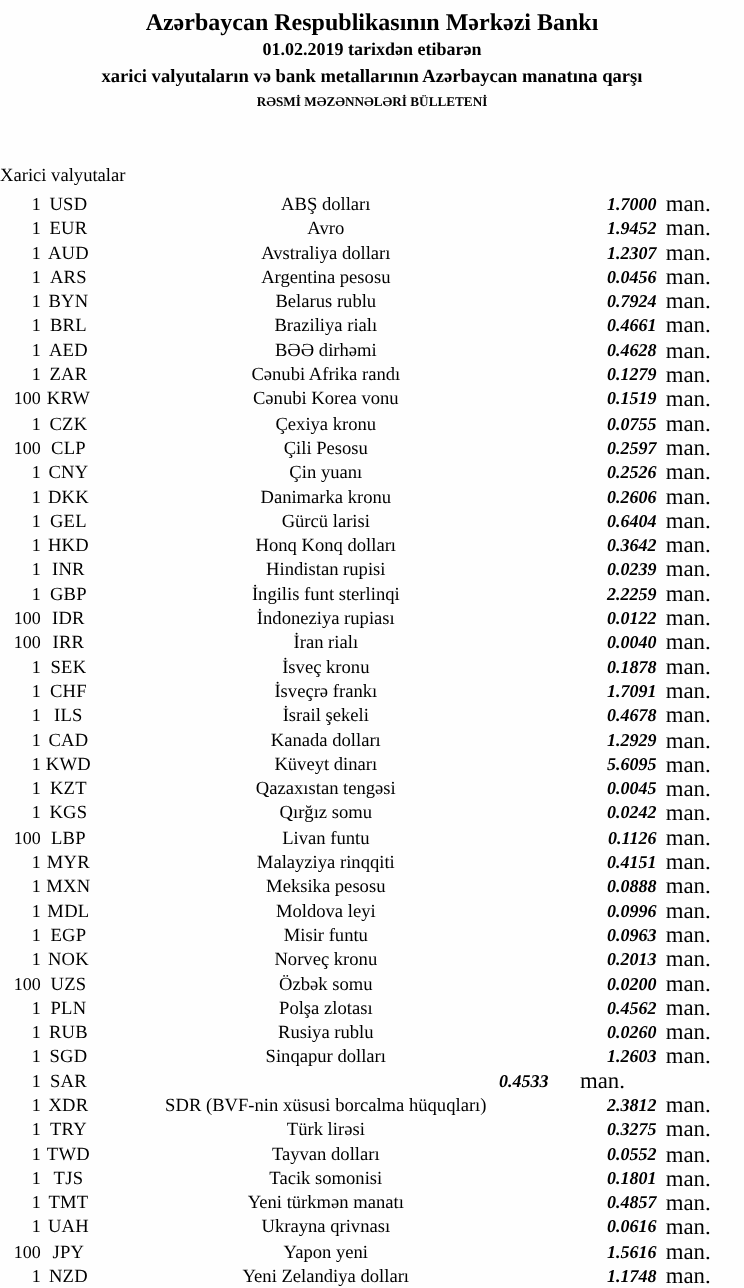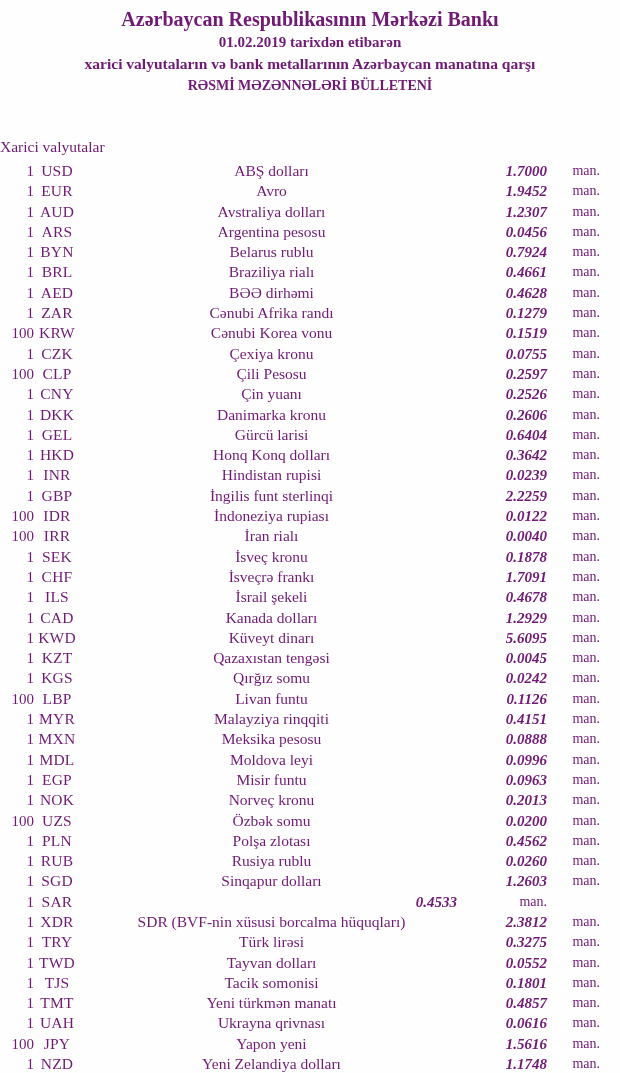--- a/index.html
+++ b/index.html
@@ -14,21 +14,21 @@
     background: #fefefe;
     color: #1e1e1e;
     font-family: "Liberation Serif", "DejaVu Serif", serif;
     overflow: hidden;
     box-sizing: border-box;
   }
   header { padding-top: 6px; text-align: center; }
   .title  { font-size: 20px;   font-weight: bold; line-height: 26px; }
   .line2  { font-size: 15px;   font-weight: bold; line-height: 21px; }
   .line3  { font-size: 15.5px; font-weight: bold; line-height: 21px; }
-  .line4  { font-size: 14px; font-weight: bold; line-height: 23px; }
+  .line4  { font-size: 11px; font-weight: bold; line-height: 23px; }
   .section-title {
     margin-top: 39px;
     text-align: left;
     font-size: 15.5px;
     font-weight: normal;
     line-height: 21px;
   }
   .rates-table {
     margin-top: 4px;
     width: 600px;
@@ -43,26 +43,26 @@
   }
   .qty  { text-align: right; font-size: 15px; }
   .code { text-align: center; letter-spacing: 0.2px; }
   .name { text-align: center; padding-left: 6px; overflow: hidden; }
   .rate {
     text-align: right;
     font-weight: bold;
     font-style: italic;
     font-size: 15px;
   }
-  .unit { text-align: right; font-size: 14px; }
+  .unit { text-align: center; font-size: 19px; }
 </style>
 </head>
 <body>
 
-<div class="page" style="color: #701a75; background: rgb(254, 254, 254);">
+<div class="page" style="color: #000000; background: rgb(254, 254, 254);">
   <header>
     <div class="title">Azərbaycan Respublikasının Mərkəzi Bankı</div>
     <div class="line2">01.02.2019  tarixdən etibarən</div>
     <div class="line3">xarici valyutaların və bank metallarının Azərbaycan manatına qarşı</div>
     <div class="line4">RƏSMİ MƏZƏNNƏLƏRİ BÜLLETENİ</div>
   </header>
 
   <div class="section-title">Xarici valyutalar</div>
 
   <div class="rates-table" id="rates-table">

